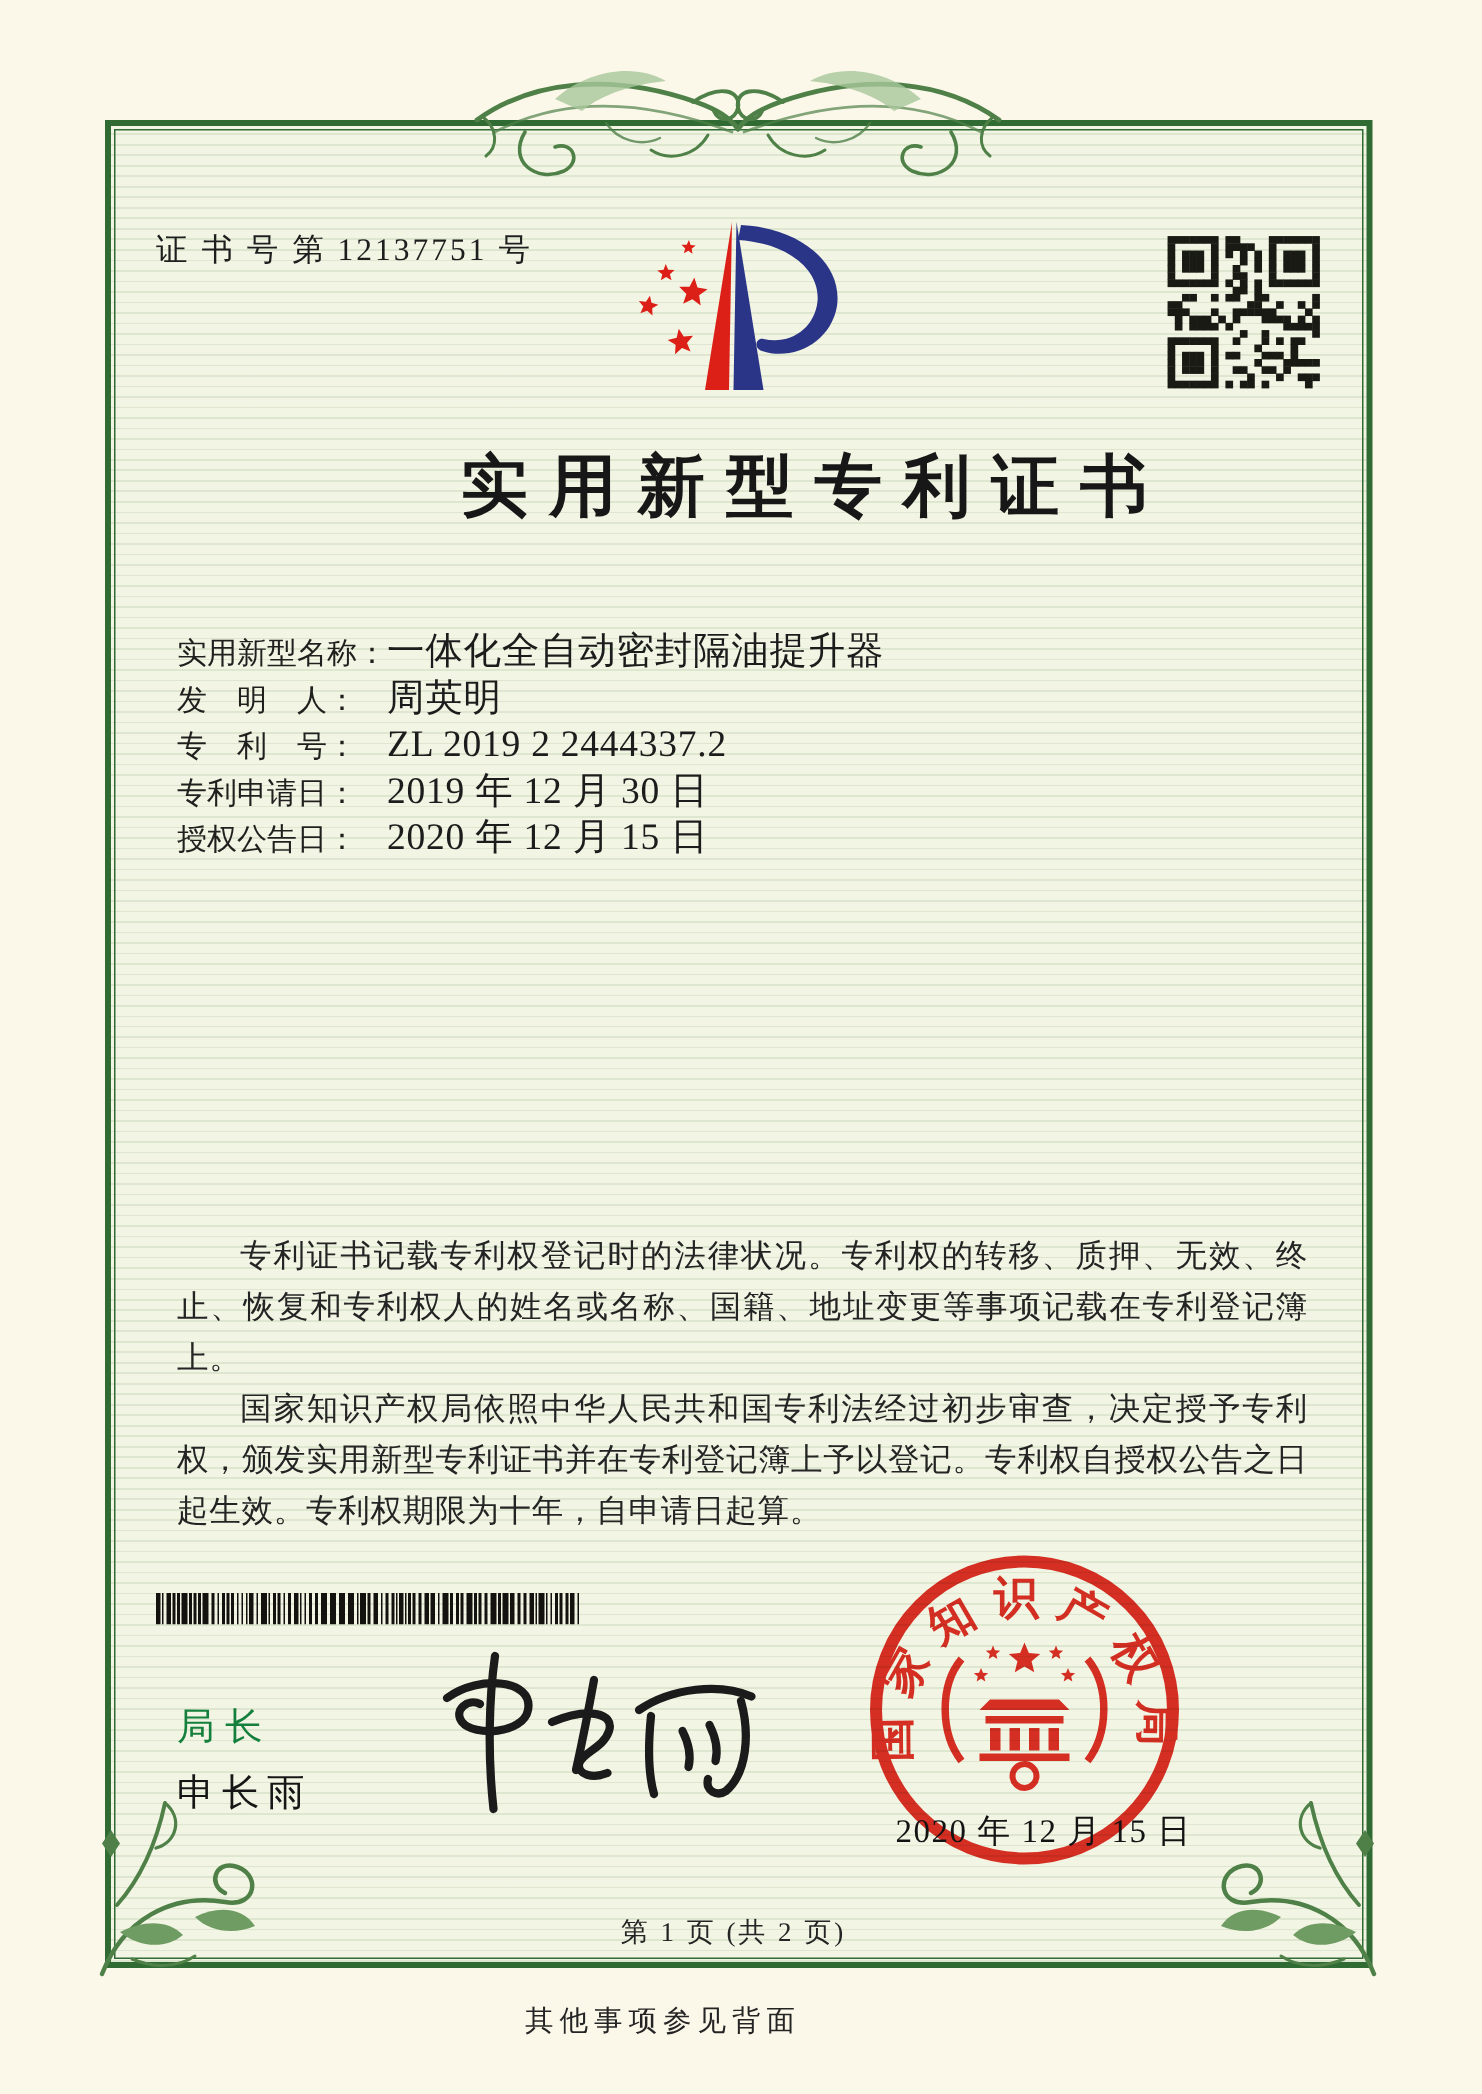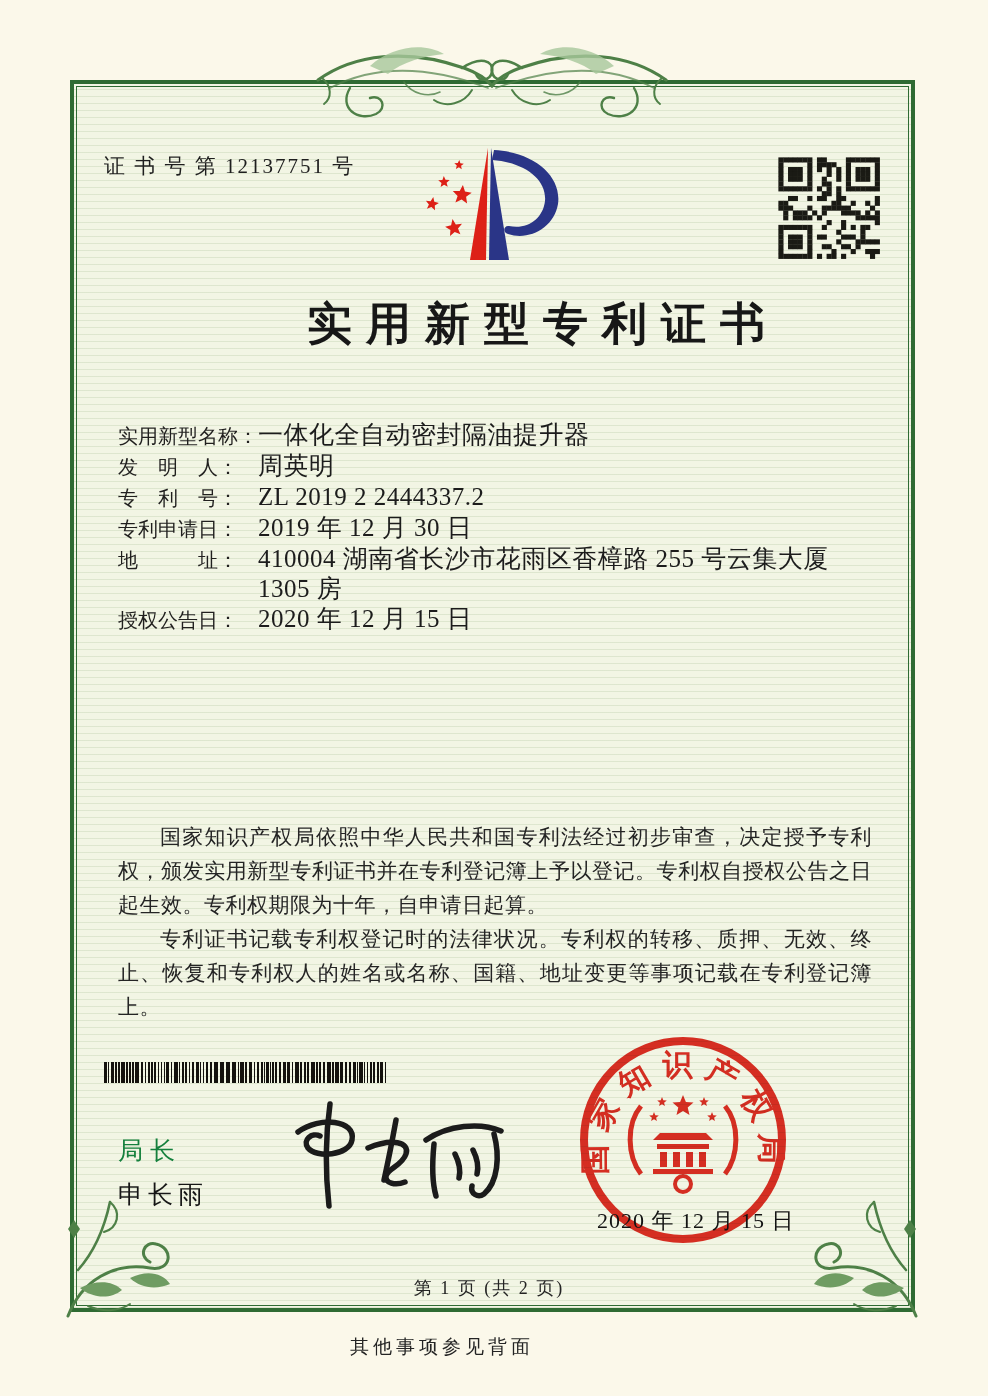--- a/index.html
+++ b/index.html
@@ -356,32 +356,28 @@
     </div>
     <div class="frow">
       <span class="flabel">专　利　号：</span>
       <span class="fvalue">ZL 2019 2 2444337.2</span>
     </div>
     <div class="frow">
       <span class="flabel">专利申请日：</span>
       <span class="fvalue">2019 年 12 月 30 日</span>
     </div>
     <div class="frow">
-      <span class="flabel">地　　　址：</span>
-      <span class="fvalue">410004 湖南省长沙市花雨区香樟路 255 号云集大厦 1305 房</span>
-    </div>
-    <div class="frow">
       <span class="flabel">授权公告日：</span>
       <span class="fvalue">2020 年 12 月 15 日</span>
     </div>
   </div>
 
   <div class="abs legal">
+    <p>专利证书记载专利权登记时的法律状况。专利权的转移、质押、无效、终止、恢复和专利权人的姓名或名称、国籍、地址变更等事项记载在专利登记簿上。</p>
     <p>国家知识产权局依照中华人民共和国专利法经过初步审查，决定授予专利权，颁发实用新型专利证书并在专利登记簿上予以登记。专利权自授权公告之日起生效。专利权期限为十年，自申请日起算。</p>
-    <p>专利证书记载专利权登记时的法律状况。专利权的转移、质押、无效、终止、恢复和专利权人的姓名或名称、国籍、地址变更等事项记载在专利登记簿上。</p>
   </div>
 
   <div class="abs barcode-wrap">
     <svg id="barcode" width="288" height="21" viewBox="0 0 288 21">
         <rect x="0" y="0" width="3" height="21" fill="#14120e"></rect>
         <rect x="4" y="0" width="1" height="21" fill="#14120e"></rect>
         <rect x="7" y="0" width="3" height="21" fill="#14120e"></rect>
         <rect x="11" y="0" width="2" height="21" fill="#14120e"></rect>
         <rect x="14" y="0" width="2" height="21" fill="#14120e"></rect>
         <rect x="17" y="0" width="4" height="21" fill="#14120e"></rect>

